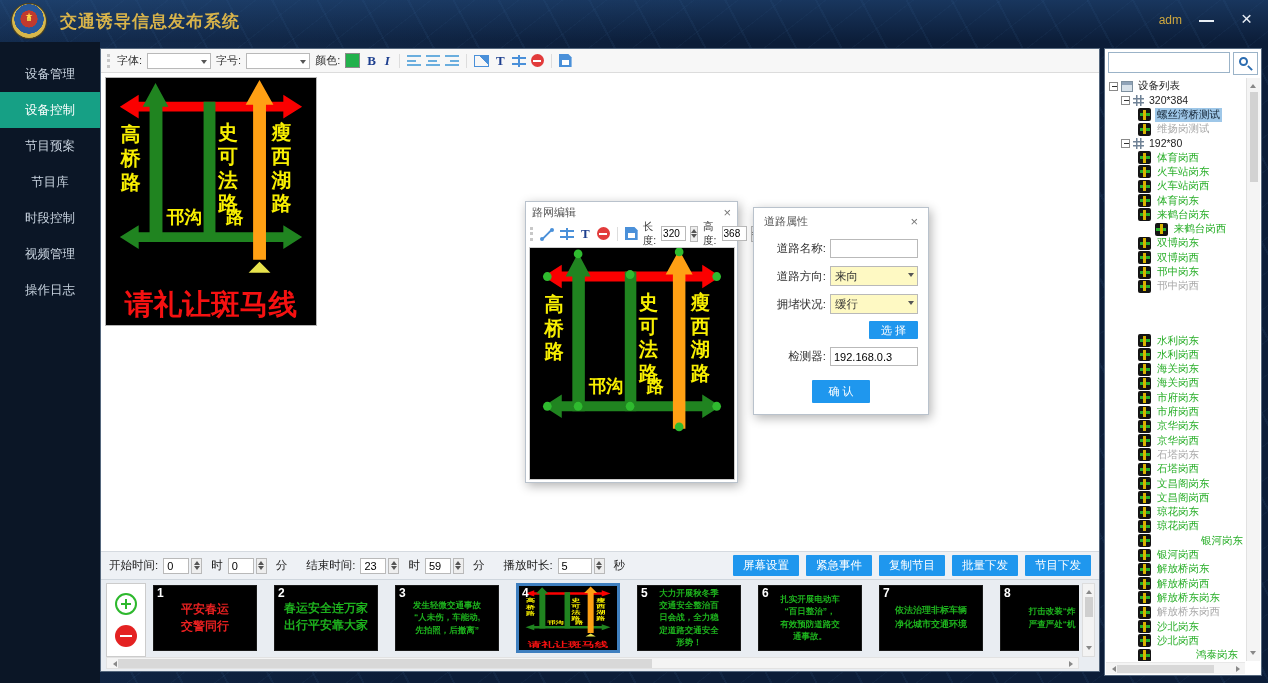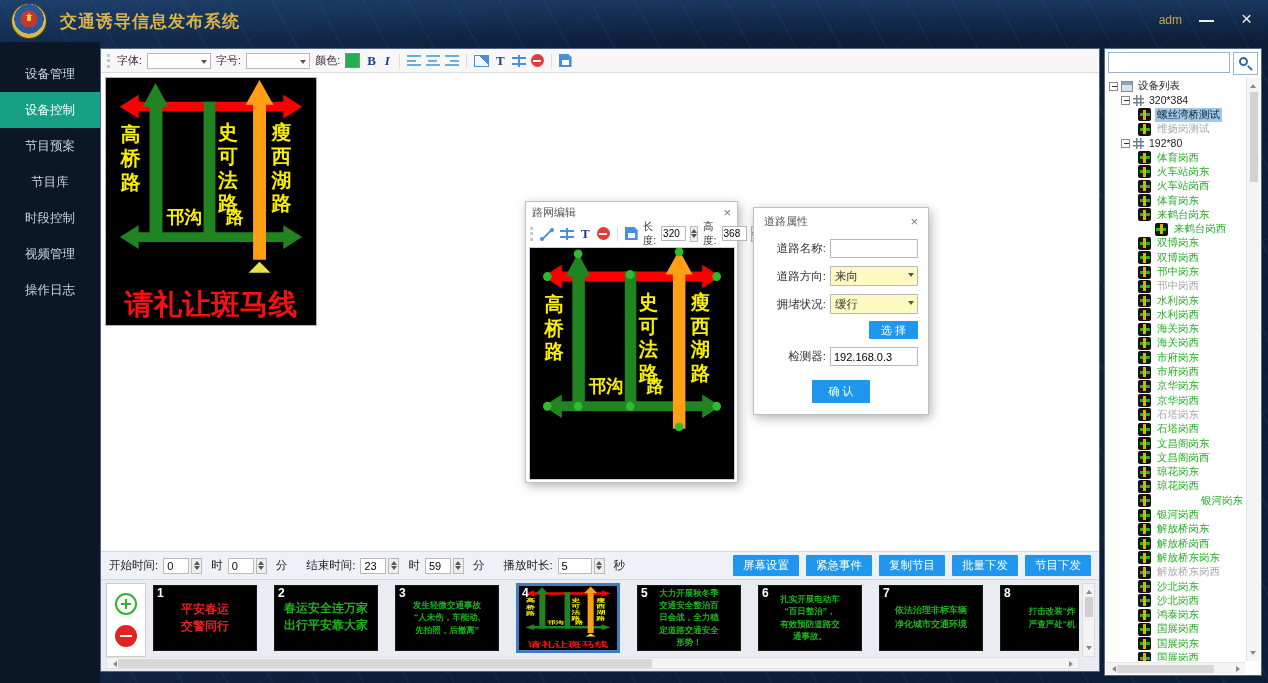--- a/index.html
+++ b/index.html
@@ -500,21 +500,21 @@
         <span class="tlabel">双博岗西</span>
       </div>
       <div class="trow ton" style="padding-left: 30px;">
         <span class="tico-dev"></span>
         <span class="tlabel">邗中岗东</span>
       </div>
       <div class="trow toff" style="padding-left: 30px;">
         <span class="tico-dev"></span>
         <span class="tlabel">邗中岗西</span>
       </div>
-      <div class="trow ton" style="padding-left: 30px;">
+      <div class="trow ton" style="padding-left: 30px; margin-top: 40px;">
         <span class="tico-dev"></span>
         <span class="tlabel">水利岗东</span>
       </div>
       <div class="trow ton" style="padding-left: 30px;">
         <span class="tico-dev"></span>
         <span class="tlabel">水利岗西</span>
       </div>
       <div class="trow ton" style="padding-left: 30px;">
         <span class="tico-dev"></span>
         <span class="tlabel">海关岗东</span>
@@ -588,21 +588,21 @@
         <span class="tlabel">解放桥东岗西</span>
       </div>
       <div class="trow ton" style="padding-left: 30px;">
         <span class="tico-dev"></span>
         <span class="tlabel">沙北岗东</span>
       </div>
       <div class="trow ton" style="padding-left: 30px;">
         <span class="tico-dev"></span>
         <span class="tlabel">沙北岗西</span>
       </div>
-      <div class="trow ton" style="padding-left: 30px;">
+      <div class="trow ton" style="padding-left: 30px; gap: 39px;">
         <span class="tico-dev"></span>
         <span class="tlabel">鸿泰岗东</span>
       </div>
       <div class="trow ton" style="padding-left: 30px;">
         <span class="tico-dev"></span>
         <span class="tlabel">国展岗西</span>
       </div>
       <div class="trow ton" style="padding-left: 30px;">
         <span class="tico-dev"></span>
         <span class="tlabel">国展岗东</span>

